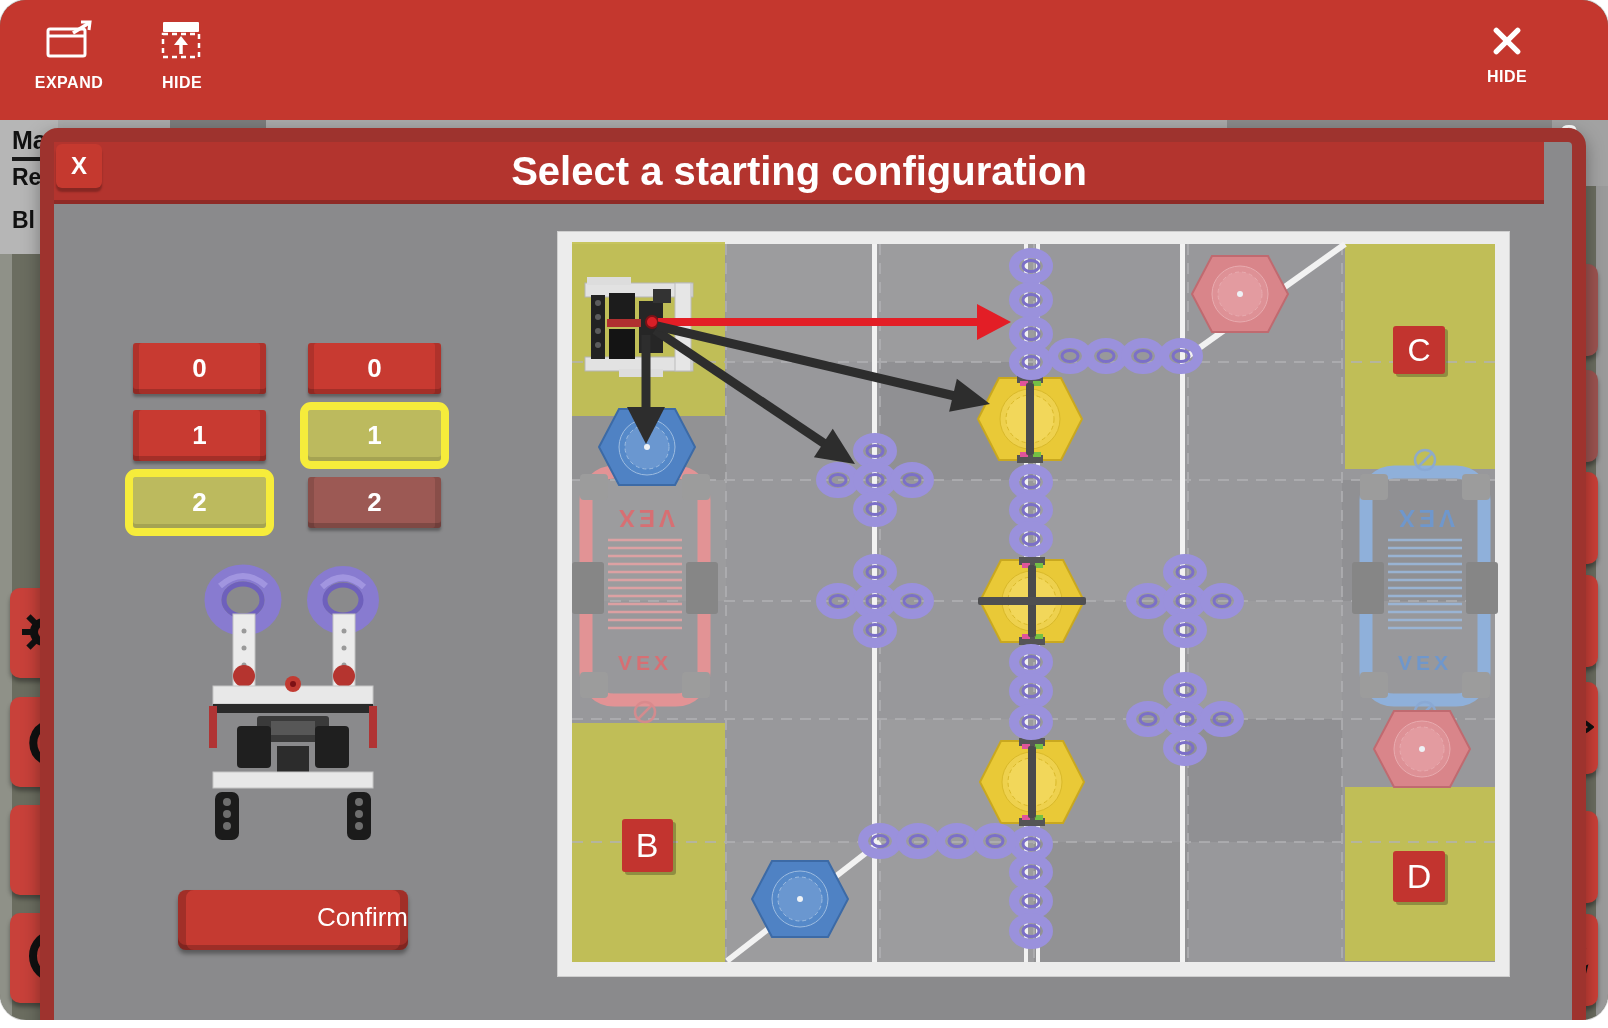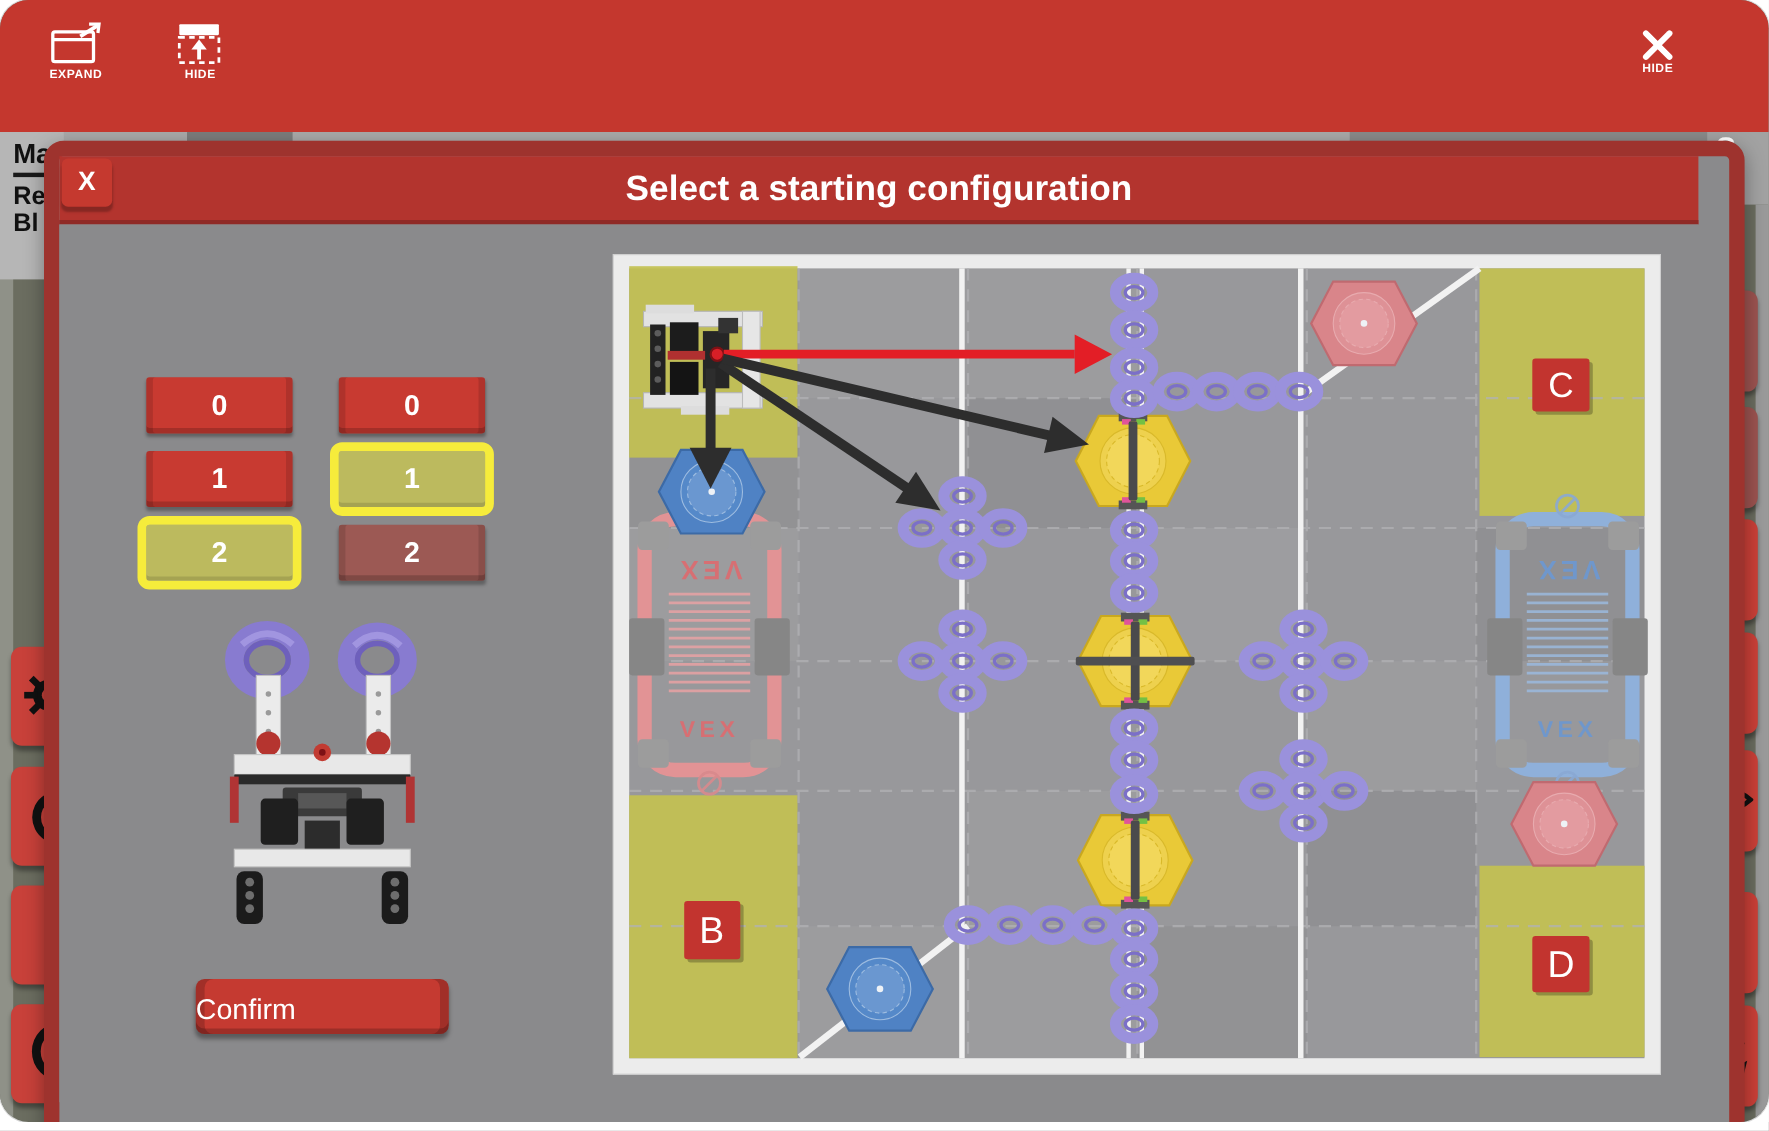--- a/index.html
+++ b/index.html
@@ -1,46 +1,46 @@
 <!DOCTYPE html>
 <html><head>
 <meta charset="utf-8">
 <style>
   html,body{margin:0;padding:0;background:#ffffff;font-family:"Liberation Sans",sans-serif;}
   .app{position:relative;width:1608px;height:1020px;border-radius:26px;overflow:hidden;background:#6b6d60;box-shadow:0 0 0 1px #d6d6d6;}
   .topbar{position:absolute;left:0;top:0;width:1608px;height:120px;background:#c4372e;z-index:60;}
   .tb-btn{position:absolute;top:20px;width:80px;text-align:center;color:#fff;cursor:pointer;}
-  .tb-btn .lbl{display:block;margin-top:0;font-size:11px;font-weight:bold;letter-spacing:.5px;}
+  .tb-btn .lbl{display:block;margin-top:12px;font-size:16px;font-weight:bold;letter-spacing:.5px;}
   .strip-top{position:absolute;left:0;top:120px;width:1608px;height:12px;background:#a9a9a9;z-index:10;}
   .strip-dark1{position:absolute;left:170px;top:0;width:96px;height:12px;background:#7c7c7c;}
   .strip-dark2{position:absolute;left:1227px;top:0;width:381px;height:12px;background:#8a8a8a;}
   .left-tab-area{position:absolute;left:0;top:120px;width:58px;height:134px;background:#b6b6b6;z-index:11;color:#111;}
   .ma-tab{position:absolute;left:12px;top:6px;font-size:25px;font-weight:bold;border-bottom:4px solid #1a1a1a;padding-bottom:2px;}
   .re-txt{position:absolute;left:12px;top:44px;font-size:23px;font-weight:bold;}
-  .bl-txt{position:absolute;left:12px;top:69px;font-size:23px;font-weight:bold;}
+  .bl-txt{position:absolute;left:12px;top:87px;font-size:23px;font-weight:bold;}
   .right-tab-area{position:absolute;left:1552px;top:120px;width:56px;height:66px;background:#a2a2a2;z-index:11;}
   .s-letter{position:absolute;left:8px;top:0px;font-size:27px;font-weight:bold;color:#fff;}
   .green-dot{position:absolute;left:10px;top:36px;width:15px;height:15px;border-radius:50%;background:#52d433;border:2px solid #2f8f1f;}
   .left-edge{position:absolute;left:0;top:250px;width:12px;height:770px;background:#8f9188;z-index:9;}
   .right-edge{position:absolute;left:1596px;top:186px;width:12px;height:834px;background:#9a9a9a;z-index:9;}
   .lbtn{position:absolute;left:10px;width:80px;height:90px;background:#c8413a;border-radius:10px;z-index:12;box-shadow:0 4px 4px rgba(0,0,0,.35);}
   .rbtn{position:absolute;left:1522px;width:76px;height:92px;background:#cc4038;border-radius:10px;z-index:12;box-shadow:0 4px 4px rgba(0,0,0,.35);}
   .rbtn.muted{background:#9c5350;}
   .rbtn .digit{position:absolute;left:32px;top:16px;font-size:48px;font-weight:bold;color:#111;}
   .dlg{position:absolute;left:40px;top:128px;width:1518px;height:884px;border:14px solid #9e332e;border-radius:18px;background:#8a8a8c;z-index:40;box-shadow:0 6px 18px rgba(0,0,0,.35);}
   .dlg-header{position:absolute;left:0;top:0;width:1490px;height:58px;background:#b3342e;border-bottom:4px solid #8f2a26;}
-  .dlg-title{position:absolute;left:0;right:0;top:0;line-height:58px;text-align:center;font-size:32px;font-weight:bold;color:#fff;}
+  .dlg-title{position:absolute;left:0;right:0;top:0;line-height:58px;text-align:center;font-size:40px;font-weight:bold;color:#fff;}
   .xbtn{position:absolute;left:2px;top:2px;width:46px;height:44px;background:#c5392f;border-radius:6px;color:#fff;font-size:24px;font-weight:bold;text-align:center;line-height:44px;box-shadow:0 4px 2px rgba(0,0,0,.25);cursor:pointer;}
   .dlg-content{position:absolute;left:0;top:62px;width:1490px;height:798px;background:#8a8a8c;}
   .preheading{position:absolute;left:59px;top:84px;width:360px;text-align:center;font-size:33px;font-weight:bold;color:#fff;text-shadow:0 1px 2px rgba(0,0,0,.3);}
   .pbtn{position:absolute;width:133px;height:51px;background:#c83a31;color:#fff;font-size:26px;font-weight:bold;text-align:center;line-height:51px;border-radius:3px;cursor:pointer;
         box-shadow:inset 0 -5px 0 rgba(0,0,0,.18),inset -6px 0 0 rgba(0,0,0,.12),inset 6px 0 0 rgba(0,0,0,.12),0 3px 3px rgba(0,0,0,.3);}
   .pbtn.sel{background:#bcba5e;outline:8px solid #f6ec3b;box-shadow:inset 0 -4px 0 rgba(0,0,0,.12);}
   .pbtn.muted{background:#9c5954;}
-  .confirm{position:absolute;left:124px;top:686px;width:230px;height:50px;background:#c53a31;color:#fff;font-size:26px;text-align:left;line-height:54px;border-radius:8px;cursor:pointer;
+  .confirm{position:absolute;left:124px;top:686px;width:230px;height:60px;background:#c53a31;color:#fff;font-size:26px;text-align:right;line-height:54px;border-radius:8px;cursor:pointer;
         box-shadow:inset 0 -5px 0 rgba(0,0,0,.2),inset -8px 0 0 rgba(0,0,0,.18),inset 8px 0 0 rgba(0,0,0,.18),0 4px 4px rgba(0,0,0,.35);}
   .fieldwrap{position:absolute;left:503px;top:27px;width:953px;height:746px;}
   .robotprev{position:absolute;left:131px;top:352px;width:216px;height:290px;}
   svg{display:block;}
 </style>
 </head>
 <body>
 
 <div class="app">
 

